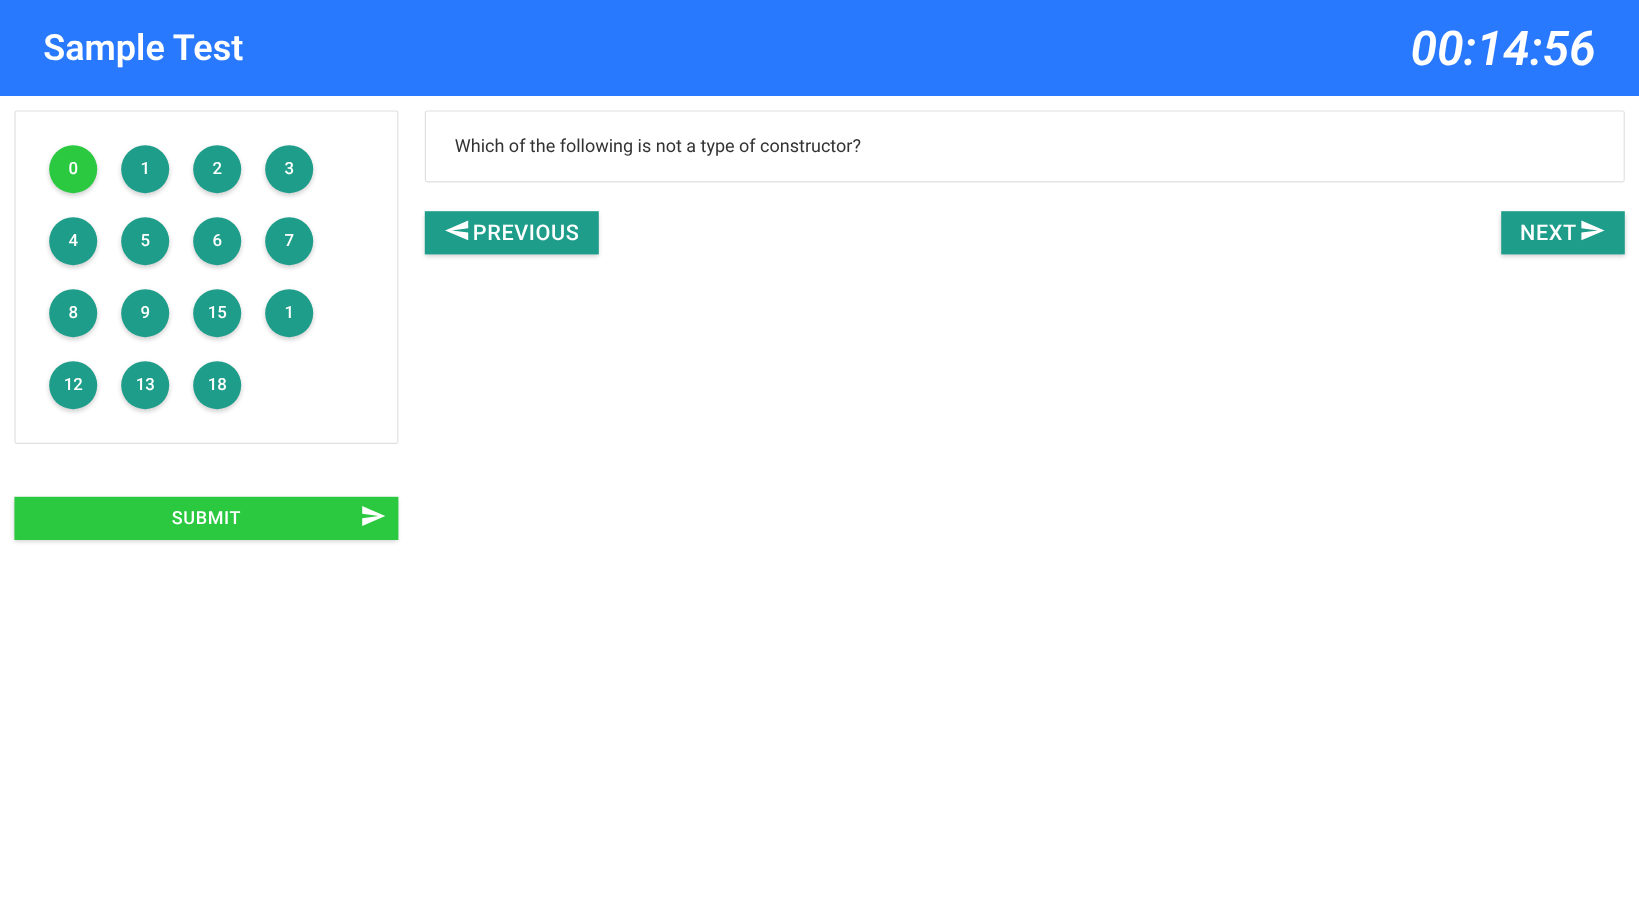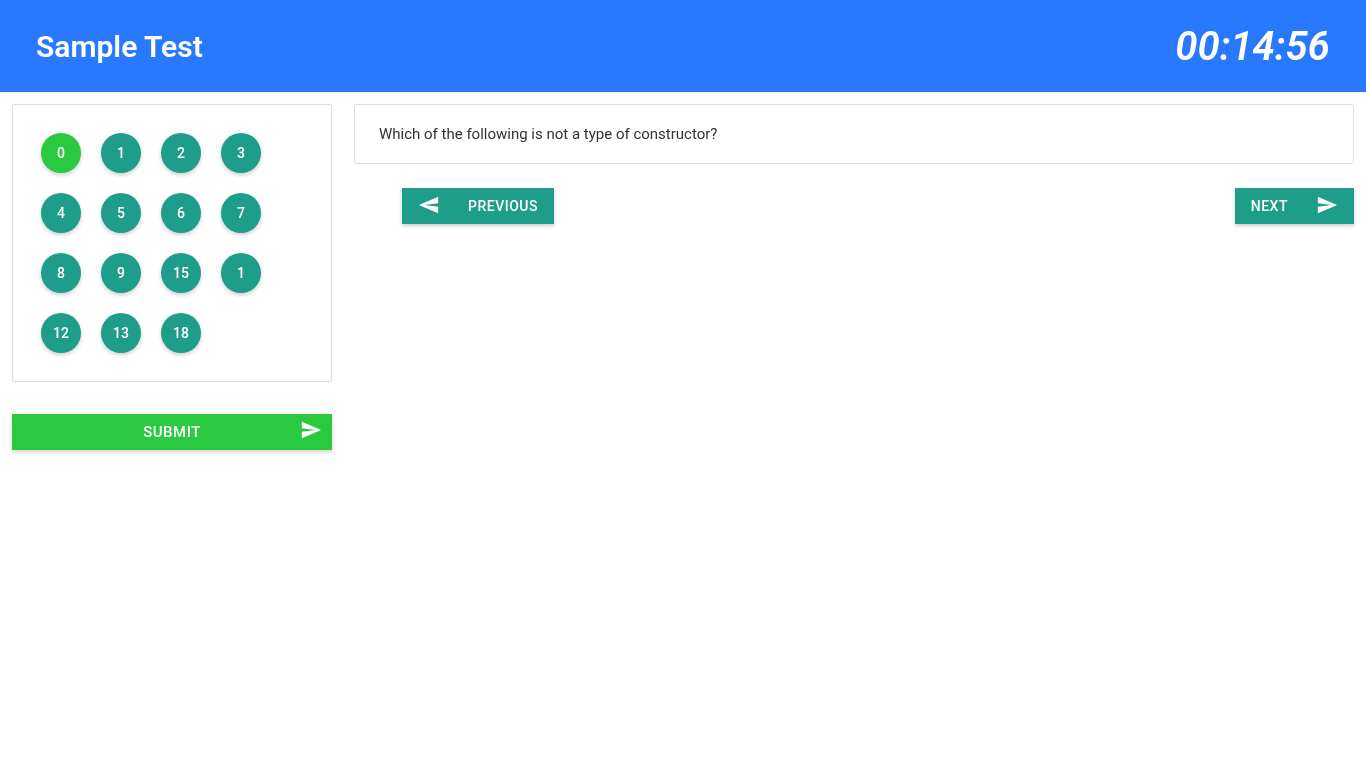--- a/index.html
+++ b/index.html
@@ -11,21 +11,21 @@
 
     body {
       background: #ffffff;
       width: 1366px;
       height: 768px;
       overflow: hidden;
     }
 
     .header {
       background: #2979ff;
-      height: 92px;
+      height: 80px;
       display: flex;
       justify-content: space-between;
       align-items: center;
       padding: 0 36px;
       color: #ffffff;
     }
 
     .header-title {
       font-size: 30px;
       font-weight: 600;
@@ -76,21 +76,21 @@
       cursor: pointer;
       background: #1e9e8a;
       box-shadow: 0 2px 4px rgba(0,0,0,0.2);
     }
 
     .question-num.active {
       background: #2ac940;
     }
 
     .submit-btn {
-      margin-top: 32px;
+      margin-top: 44px;
       width: 100%;
       height: 36px;
       background: #2ac940;
       color: #ffffff;
       border: none;
       font-size: 15px;
       font-weight: 500;
       letter-spacing: 0.5px;
       cursor: pointer;
       position: relative;
@@ -159,29 +159,28 @@
       display: flex;
       justify-content: space-between;
     }
 
     .nav-btn {
       background: #1e9e8a;
       color: #ffffff;
       border: none;
       height: 36px;
       padding: 0 16px;
-      font-size: 14px;
+      font-size: 18px;
       font-weight: 500;
       letter-spacing: 0.5px;
       cursor: pointer;
       display: flex;
       align-items: center;
-      gap: 28px;
+      gap: 2px;
       box-shadow: 0 2px 4px rgba(0,0,0,0.2);
-      margin-left: 48px;
     }
 
     .icon-svg {
       fill: #ffffff;
     }
   </style>
 </head>
 <body>
 
 <div class="header">

